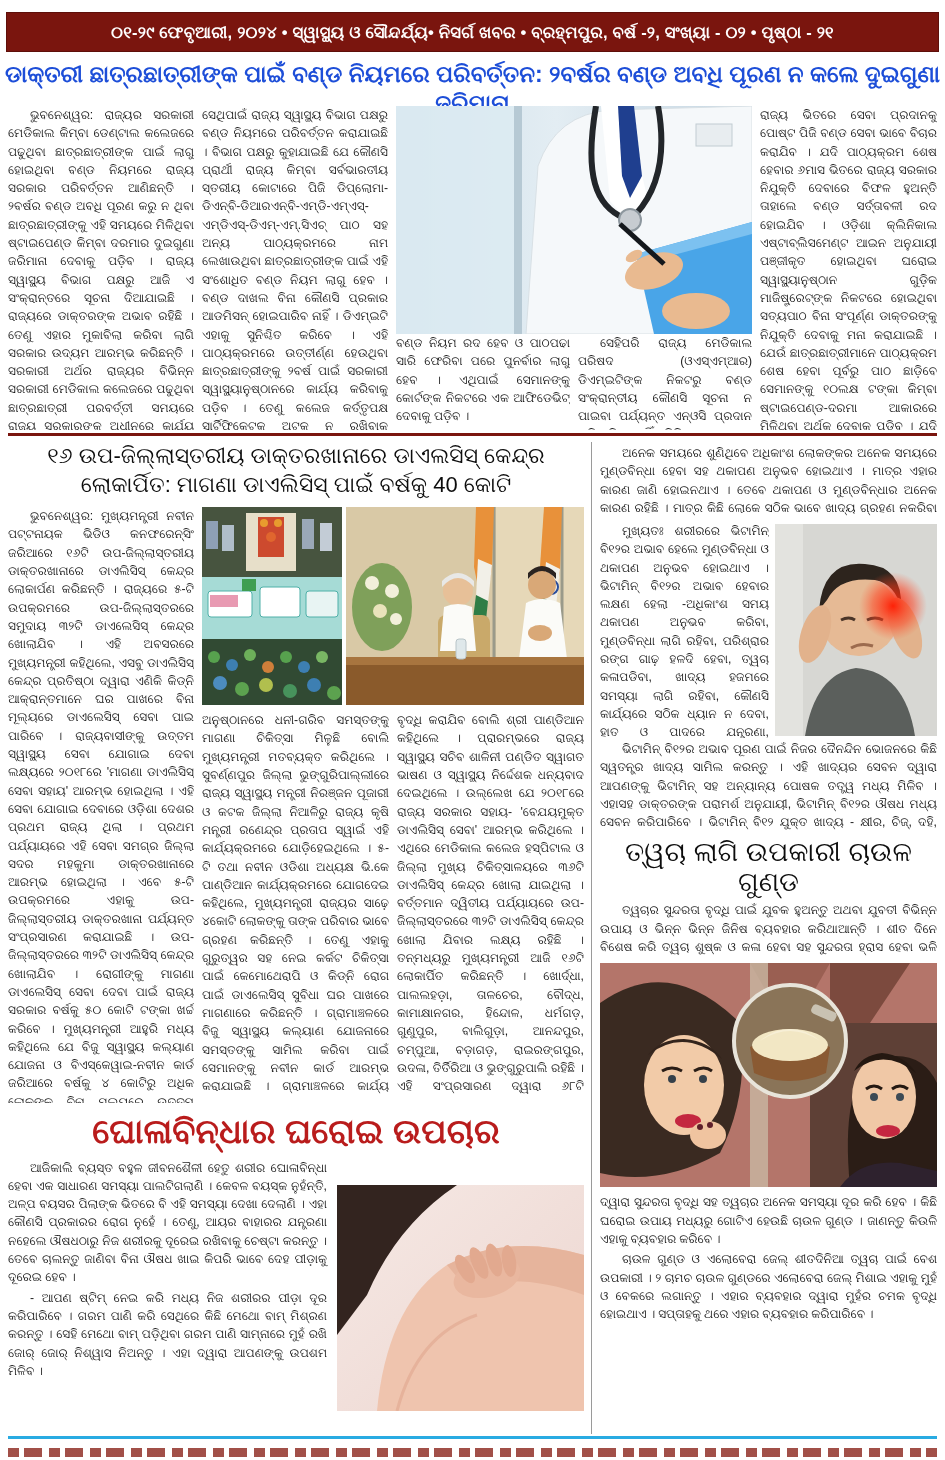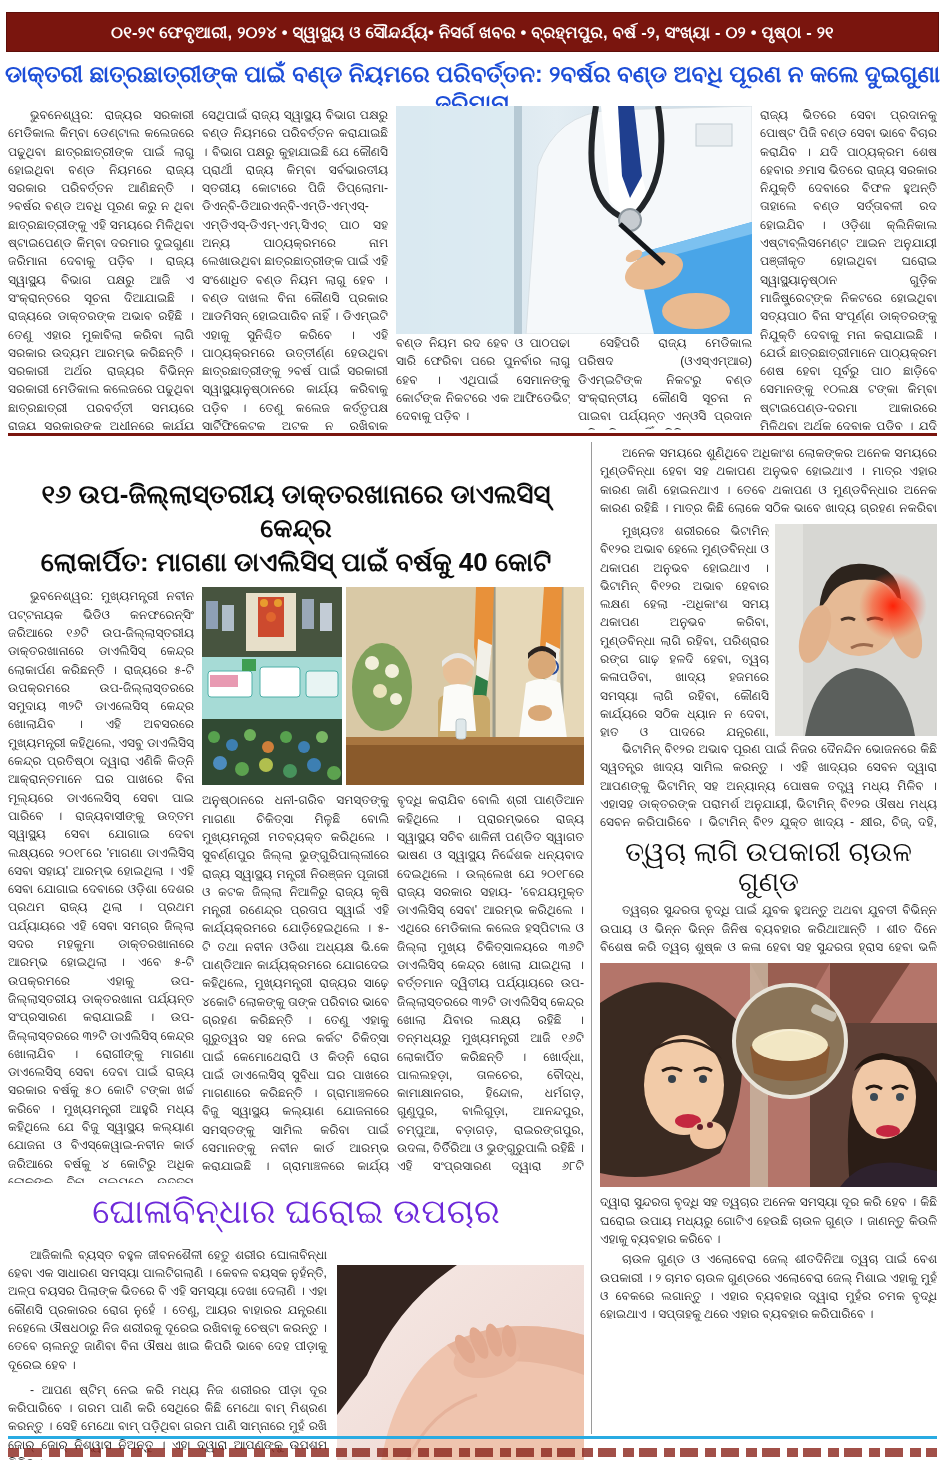--- a/index.html
+++ b/index.html
@@ -17,35 +17,35 @@
   .bond-center{width:356px;height:324px;display:flex;flex-direction:column;}
   .bond-c3{width:177px;height:324px;}
   .caption-row{display:flex;gap:8px;flex:1;overflow:hidden;}
   .caption-row .news-col{flex:1;height:100%;}
   .photo-frame{overflow:hidden;background:#ccc;}
   .doctor-photo{width:356px;height:228px;flex:none;}
   .rule-maroon{position:absolute;top:433px;left:8px;width:929px;height:3px;background:#7a150e;}
   .vert-rule{position:absolute;left:591px;top:442px;width:1px;height:992px;background:#9a9a9a;}
 
   .left-zone{position:absolute;left:8px;top:442px;width:576px;}
-  .dialysis-headline{font-size:26px;font-weight:700;text-align:center;line-height:1.3;color:#0c0c0c;margin-top:36px;}
+  .dialysis-headline{font-size:22px;font-weight:400;text-align:center;line-height:1.3;color:#0c0c0c;}
   .dialysis-body{display:flex;gap:8px;margin-top:8px;}
   .dia-c1{width:186px;height:596px;}
   .dia-right{width:382px;}
   .photos-row{display:flex;gap:4px;height:198px;}
   .collage-photo{width:140px;height:198px;}
   .meeting-photo{width:238px;height:198px;}
   .dia-text-row{display:flex;gap:8px;margin-top:6px;height:386px;overflow:hidden;}
   .dia-c2,.dia-c3{width:187px;height:386px;}
 
   .pain-art{margin-top:10px;}
-  .pain-headline{font-size:34px;font-weight:400;text-align:center;line-height:1.1;color:#6d28d9;}
+  .pain-headline{font-size:34px;font-weight:700;text-align:center;line-height:1.1;color:#b91c1c;}
   .pain-body{margin-top:8px;font-size:12.2px;line-height:1.5;text-align:justify;height:308px;overflow:hidden;}
   .shoulder-photo{float:right;width:247px;height:226px;margin:26px 0 6px 10px;}
-  .pain-body p{margin:7px 0 2px 0;}
+  .pain-body p{margin:0 0 2px 0;}
 
   .right-zone{position:absolute;left:600px;top:440px;width:337px;}
   .vit-headline{font-size:28px;font-weight:800;text-align:center;line-height:1.1;color:#0c0c0c;}
   .rz-p{font-size:12.2px;line-height:1.5;text-align:justify;overflow:hidden;margin:0;}
   .vit-intro{height:76px;margin-top:4px;}
   .vit-wrap{height:216px;overflow:hidden;margin-top:2px;}
   .headache-photo{float:right;width:162px;height:212px;margin:2px 0 4px 6px;}
   .vit-remedy{height:92px;margin-top:2px;}
   .rice-headline{font-size:27px;font-weight:400;text-align:center;line-height:1.1;margin-top:6px;color:#0c0c0c;}
   .rice-intro{height:58px;margin-top:4px;}

